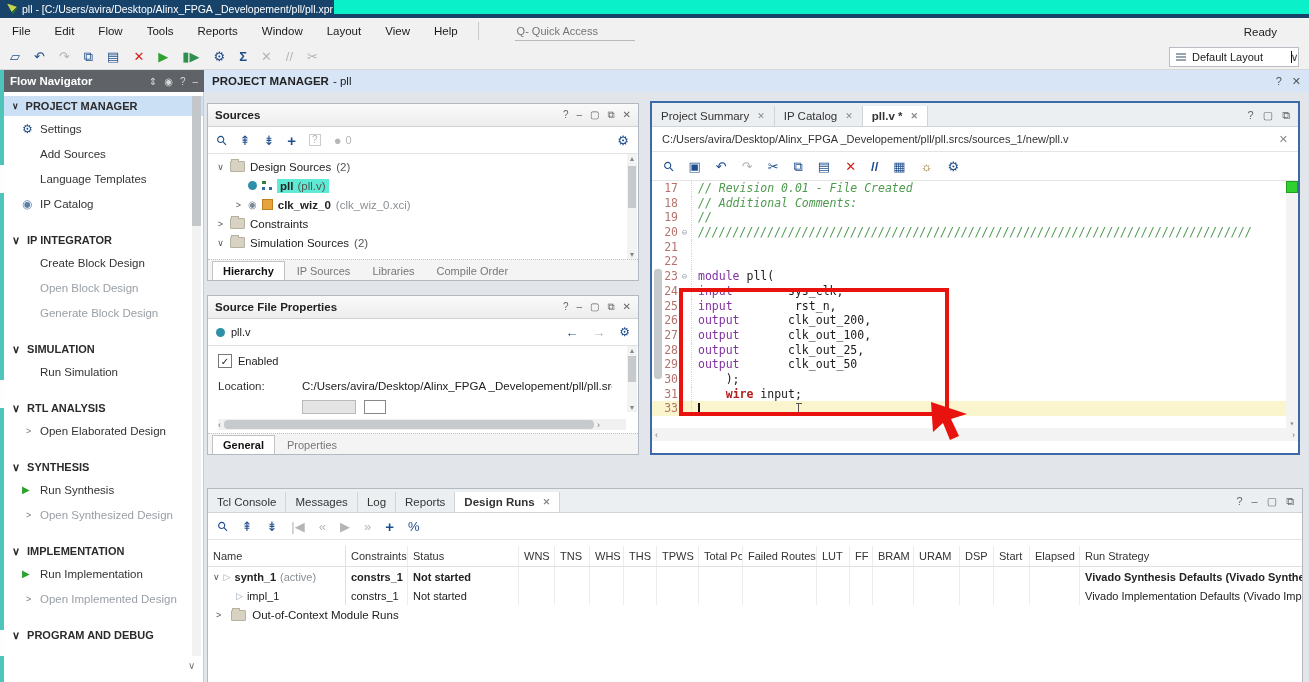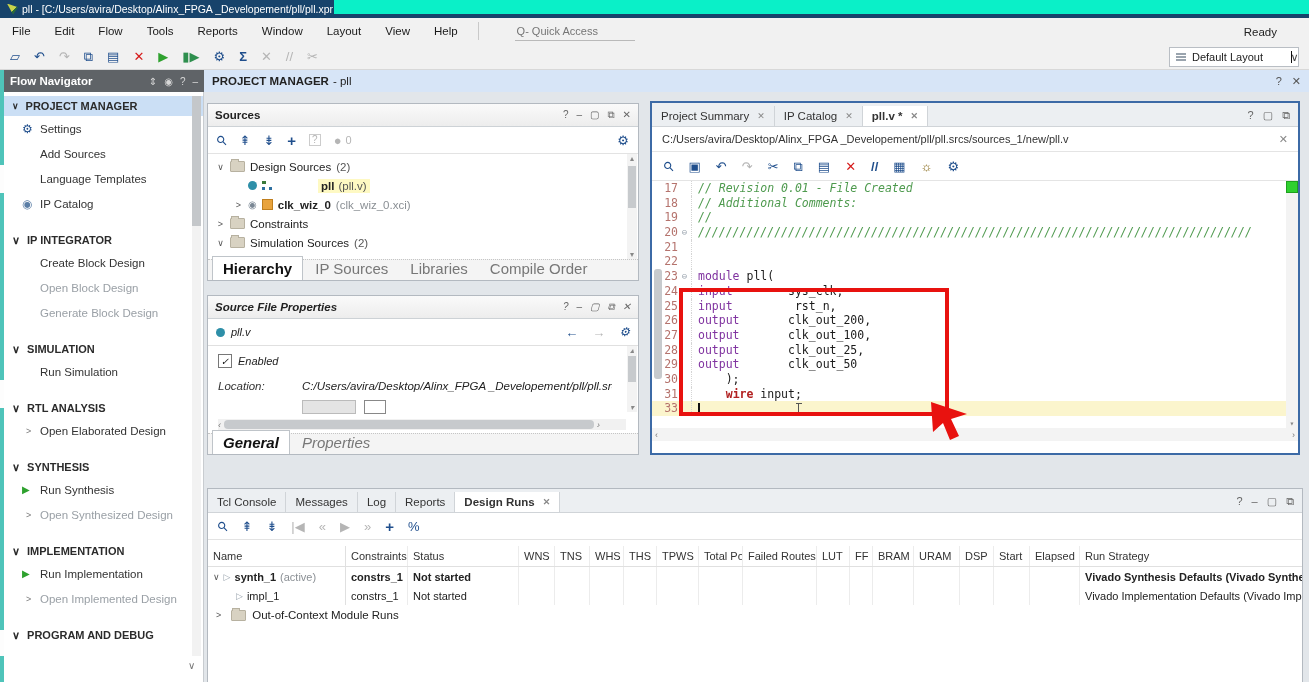--- a/index.html
+++ b/index.html
@@ -56,24 +56,24 @@
   .trow .chev{color:#555;font-size:9px;width:9px;text-align:center;}
   .folder-ico{width:13px;height:9px;background:#d8d2c2;border:1px solid #b7b1a0;border-radius:1px;position:relative;}
   .folder-ico::before{content:"";position:absolute;left:0;top:-3px;width:6px;height:2px;background:#d8d2c2;border:1px solid #b7b1a0;border-bottom:none;}
   .dot-teal{width:9px;height:9px;border-radius:50%;background:#2e8fa8;}
   .mod-ico{width:10px;height:9px;background:
       linear-gradient(#3a7a3a 0 0) top left/4px 3px,
       linear-gradient(#2e6fa0 0 0) bottom left/3px 3px,
       linear-gradient(#2e6fa0 0 0) bottom right/3px 3px;background-repeat:no-repeat;background-color:transparent;}
   .ip-ico{width:9px;height:9px;background:#e8a33d;border:1px solid #c07f1e;}
   .bulb-ico{color:#7a8794;font-size:10px;}
-  .sel{background:#fef9c3;margin-left:41px;}
+  .sel{background:#5eead4;}
   .tname{font-weight:bold;} .tsuffix{color:#555;} .gray-txt{color:#8a8f94;}
   .ptabs{position:absolute;left:0;bottom:0;width:100%;height:21px;border-top:1px dotted #c5c5c5;background:#f4f4f4;display:flex;align-items:flex-end;gap:2px;padding-left:4px;box-sizing:border-box;}
-  .ptab{padding:3px 10px;color:#777;font-size:15px;text-align:right;}
+  .ptab{padding:3px 10px;color:#777;font-size:11px;text-align:right;}
   .ptab.active{background:#fff;border:1px solid #bfc4c9;border-bottom:none;font-weight:bold;color:#111;}
   .vscroll{position:absolute;right:1px;width:10px;background:#f3f3f3;}
   .vthumb{position:absolute;left:1px;width:8px;background:#c7cacd;}
   .sarrow{color:#888;font-size:8px;text-align:center;width:10px;}
   
   .prop-file-row{height:26px;border-bottom:1px solid #e0e0e0;display:flex;align-items:center;gap:6px;padding:0 8px;}
   .prop-file-row .nav{margin-left:auto;display:flex;gap:14px;}
   .prop-body{padding:8px 10px;position:relative;}
   .chkrow{display:flex;align-items:center;gap:6px;margin-bottom:12px;}
   .chk{width:12px;height:12px;border:1px solid #777;background:#fff;display:flex;align-items:center;justify-content:center;font-size:10px;color:#222;}
@@ -364,21 +364,21 @@
       <div class="sarrow" style="position:absolute;bottom:0">▾</div>
     </div>
     <div class="ptabs">
       <span class="ptab active">Hierarchy</span>
       <span class="ptab">IP Sources</span>
       <span class="ptab">Libraries</span>
       <span class="ptab">Compile Order</span>
     </div>
   </div>
 
-  <div class="panel" style="left:207px;top:295px;width:432px;height:160px;font-style:italic;">
+  <div class="panel" style="left:207px;top:295px;width:432px;height:160px;">
     <div class="phead">
       <span>Source File Properties</span>
       <span class="icons">
         <span>?</span>
         <span>–</span>
         <span>▢</span>
         <span>⧉</span>
         <span>✕</span>
       </span>
     </div>

